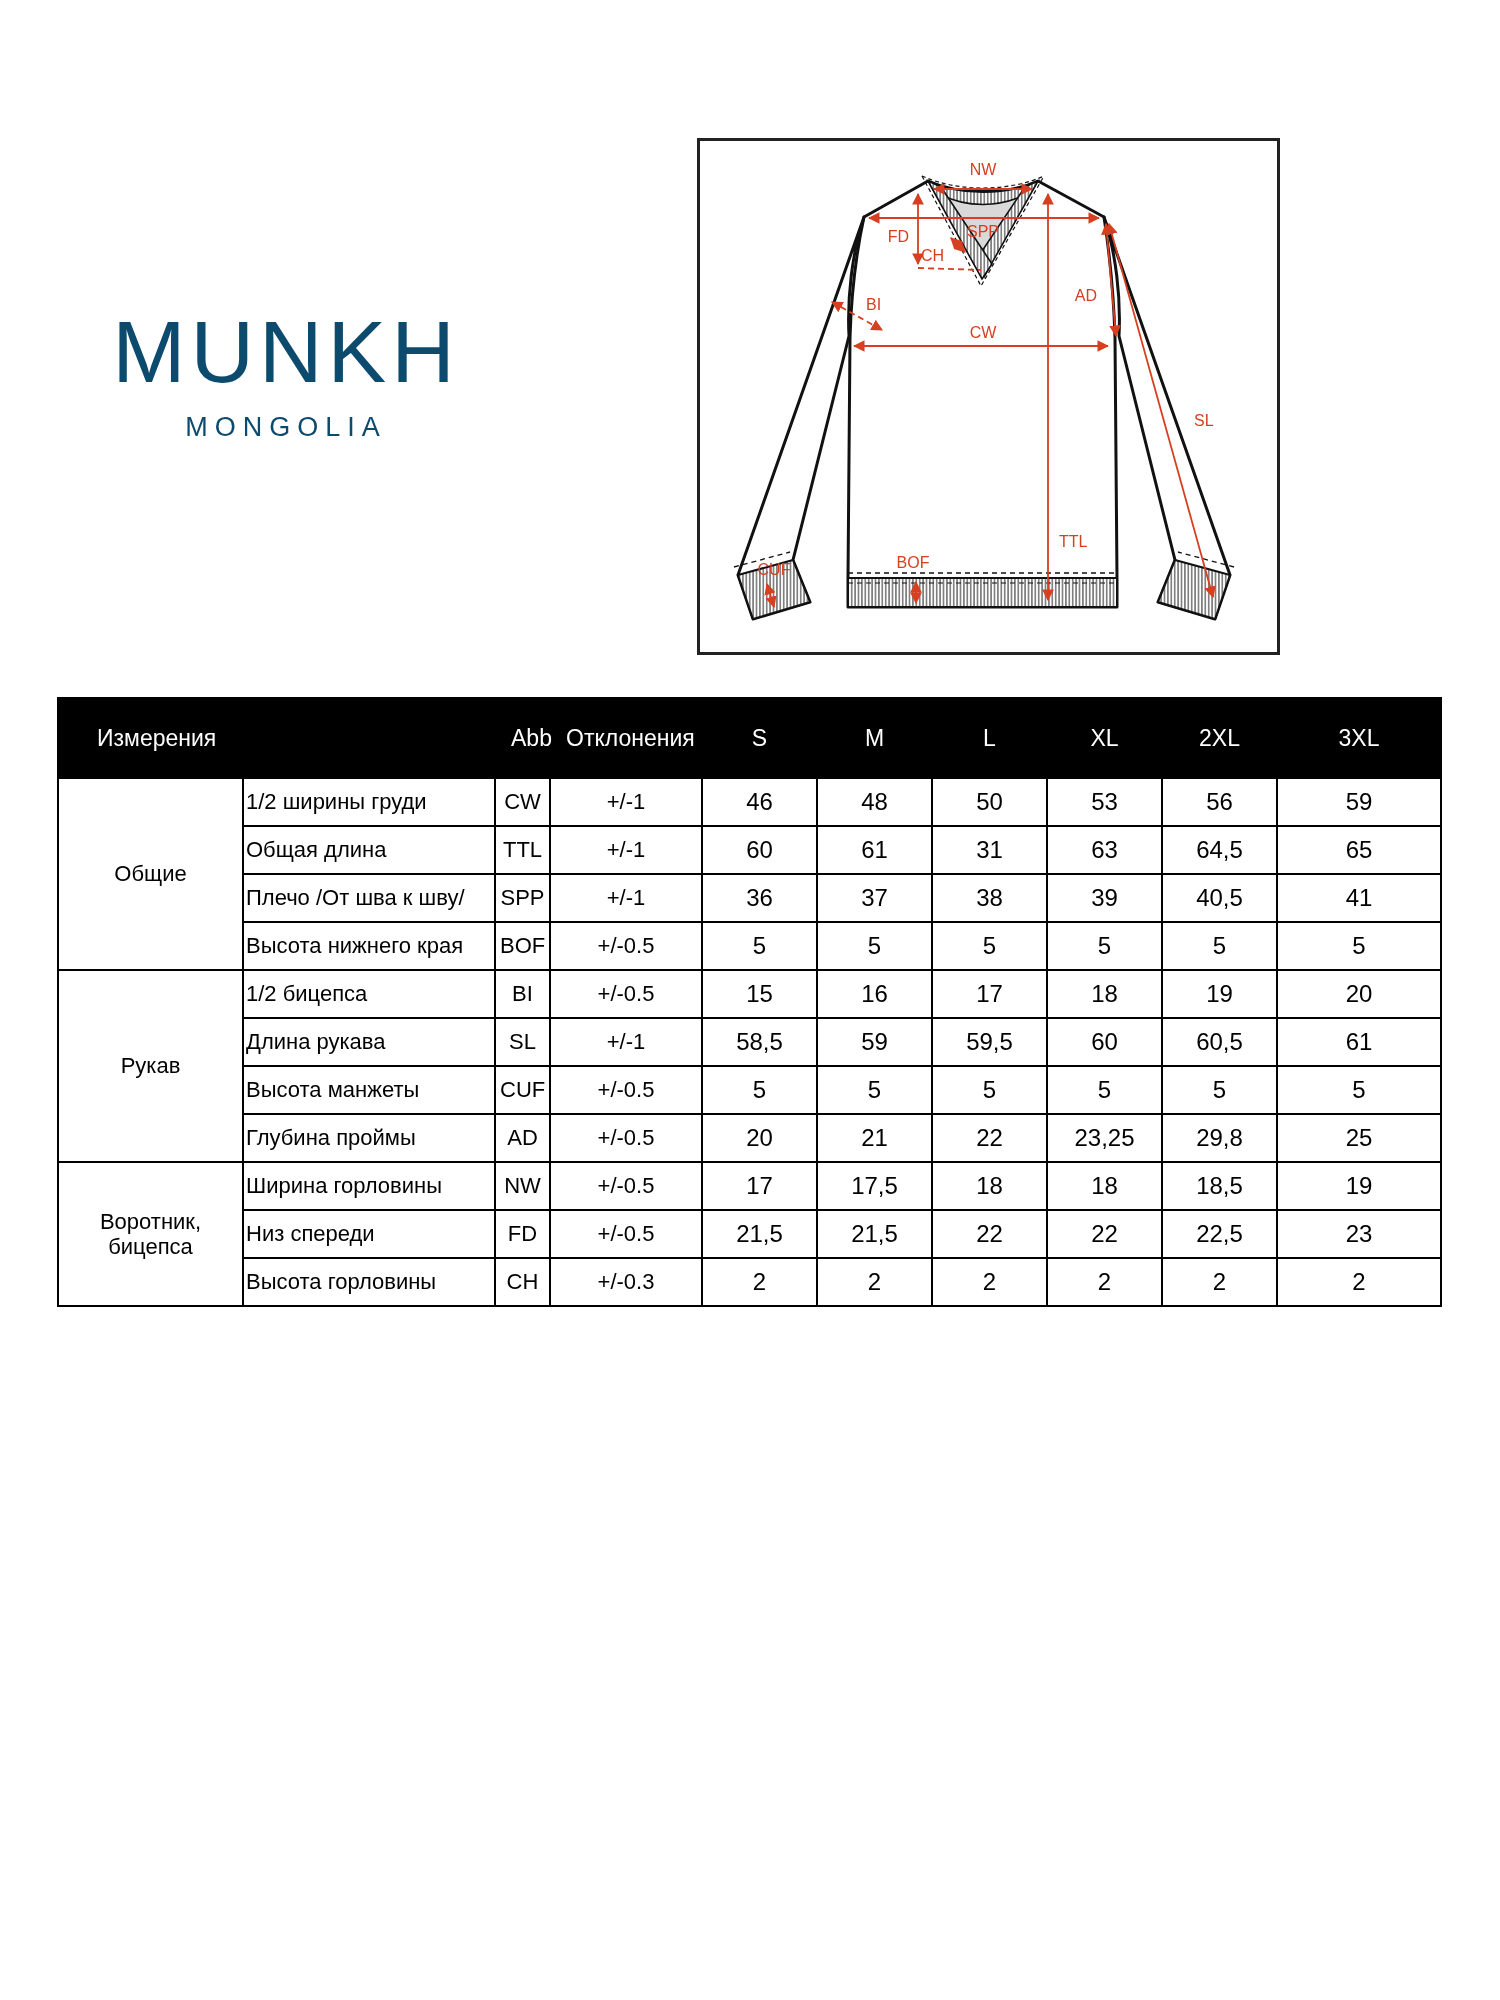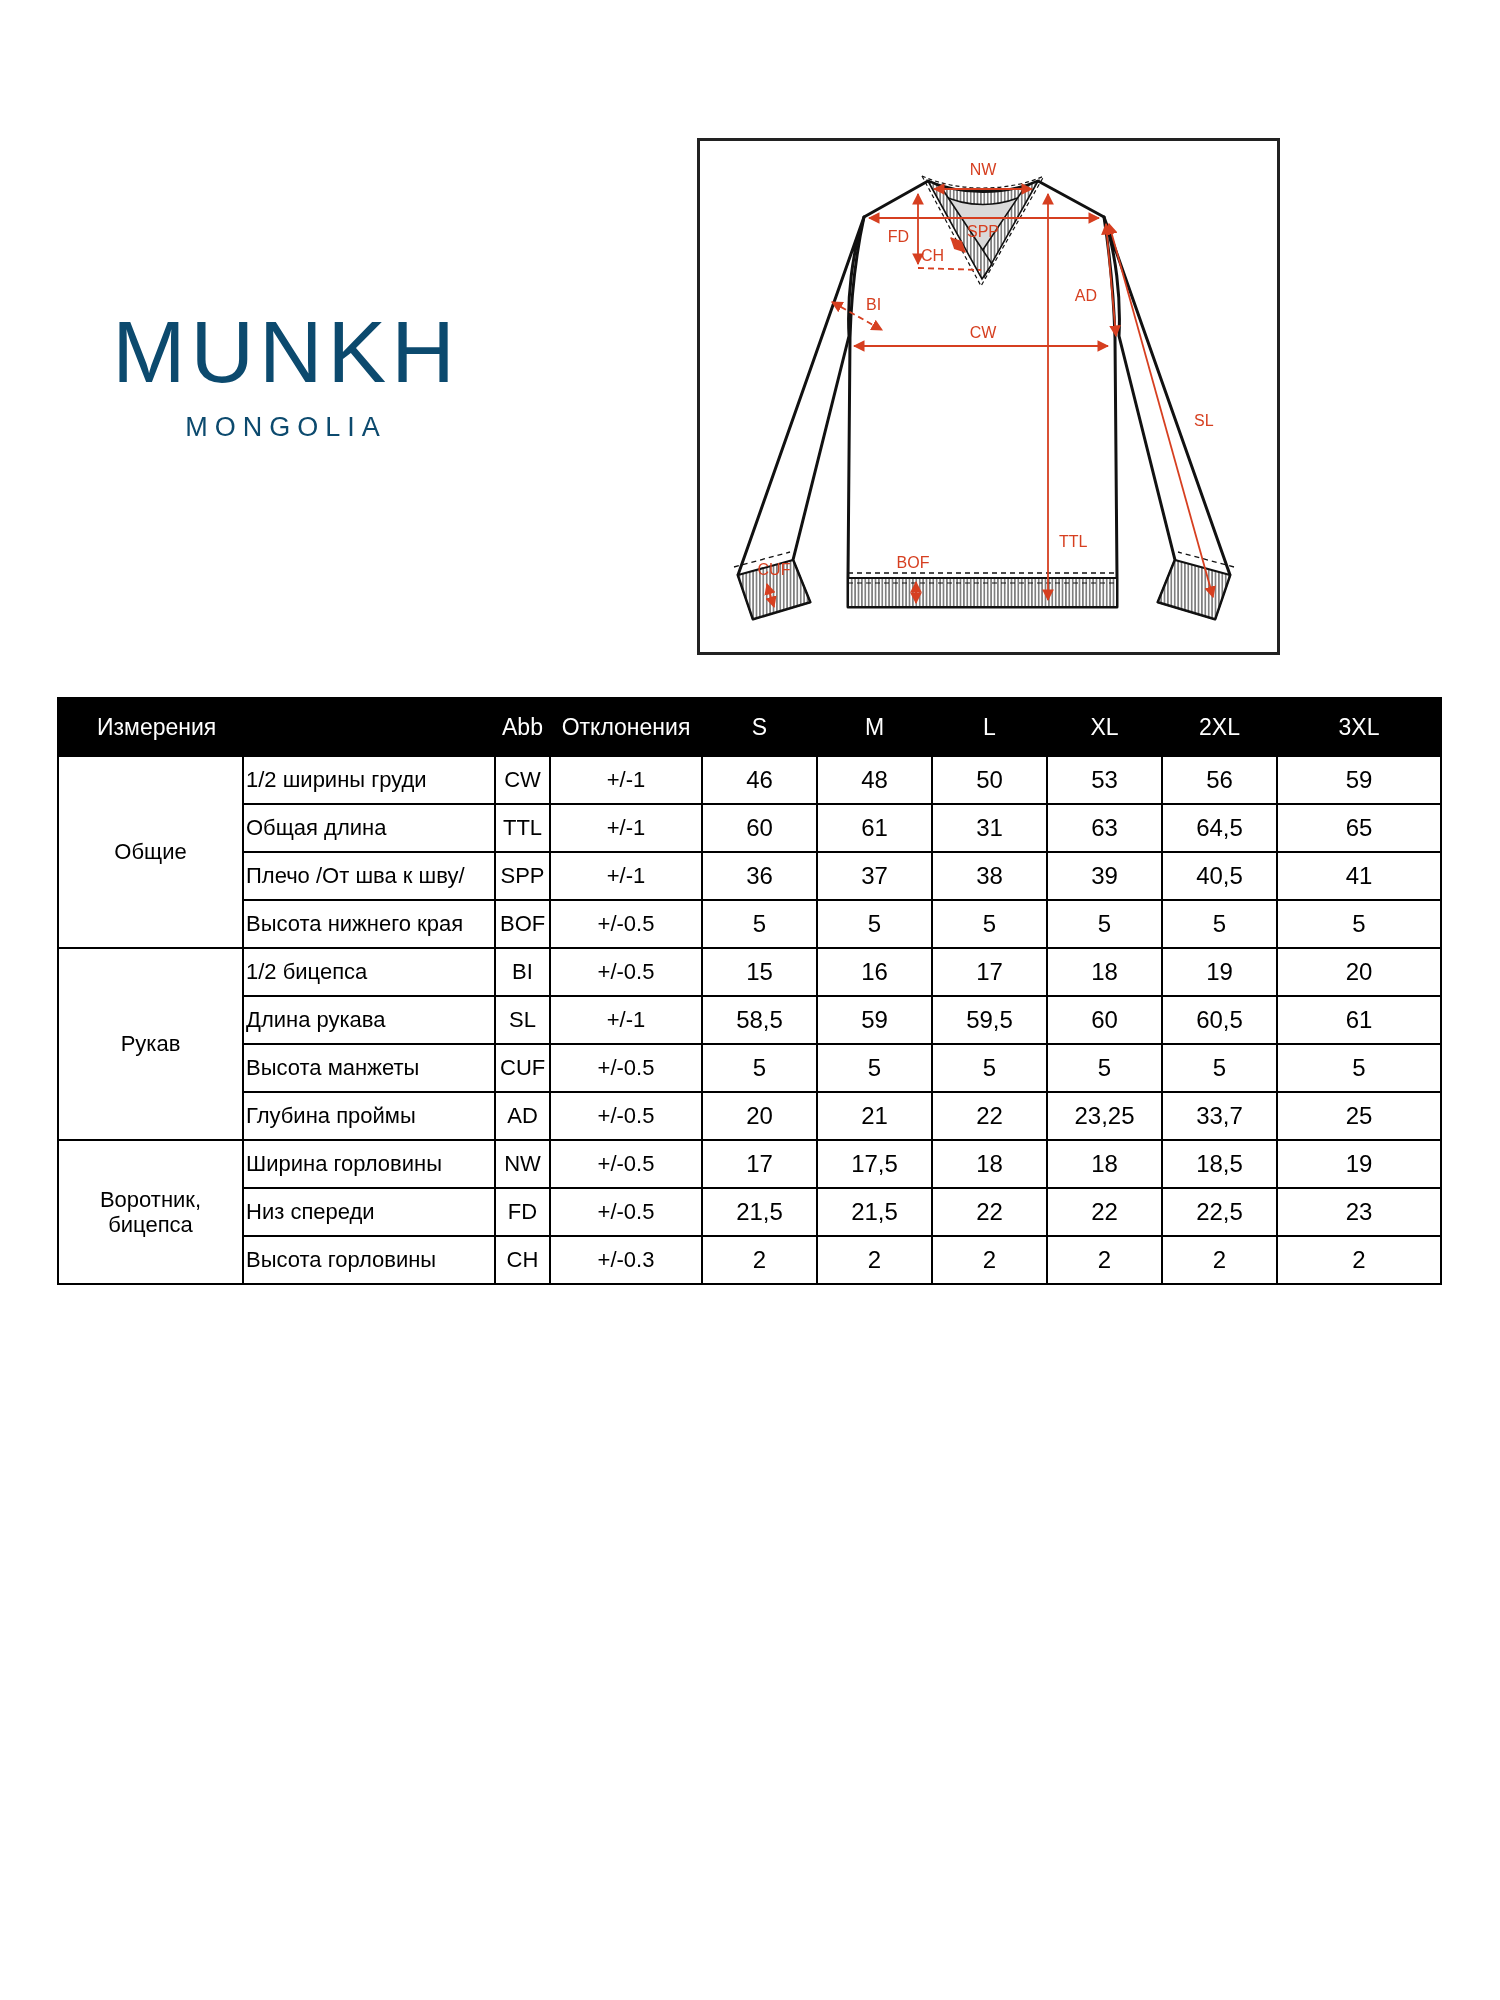--- a/index.html
+++ b/index.html
@@ -9,21 +9,21 @@
   .logo{position:absolute;left:100px;top:308px;width:372px;text-align:center;color:#0c4a6e;}
   .logo-name{font-size:88px;line-height:1;letter-spacing:5px;font-weight:400;}
   .logo-sub{font-size:27px;letter-spacing:7px;margin-top:16px;font-weight:400;}
   
   .diagram{position:absolute;left:697px;top:138px;width:583px;height:517px;}
   
   table.size-table{position:absolute;left:57px;top:697px;width:1383px;border-collapse:collapse;
         table-layout:fixed;}
   .size-table th,.size-table td{border:2px solid #000;}
   .size-table thead th{background:#000;color:#fff;font-weight:400;font-size:23px;height:48px;
-        text-align:center;padding:4px;}
+        text-align:center;padding:15px;}
   .size-table thead th.h-meas{text-align:left;padding-left:38px;}
   .size-table tbody td{height:46px;text-align:center;font-size:24px;padding:0 4px;background:#fff;}
   .size-table td.group{font-size:22px;line-height:1.15;text-align:center;}
   .size-table td.name{text-align:left;padding-left:2px;font-size:22px;}
   .size-table td.abb{font-size:22px;}
   .size-table td.dev{font-size:22px;}
 </style>
 </head>
 <body>
 
@@ -220,21 +220,21 @@
         <td>5</td>
       </tr>
       <tr>
         <td class="name">Глубина проймы</td>
         <td class="abb">AD</td>
         <td class="dev">+/-0.5</td>
         <td>20</td>
         <td>21</td>
         <td>22</td>
         <td>23,25</td>
-        <td>33,7</td>
+        <td>29,8</td>
         <td>25</td>
       </tr>
       <tr>
         <td class="group" rowspan="3">Воротник, бицепса</td>
         <td class="name">Ширина горловины</td>
         <td class="abb">NW</td>
         <td class="dev">+/-0.5</td>
         <td>17</td>
         <td>17,5</td>
         <td>18</td>

